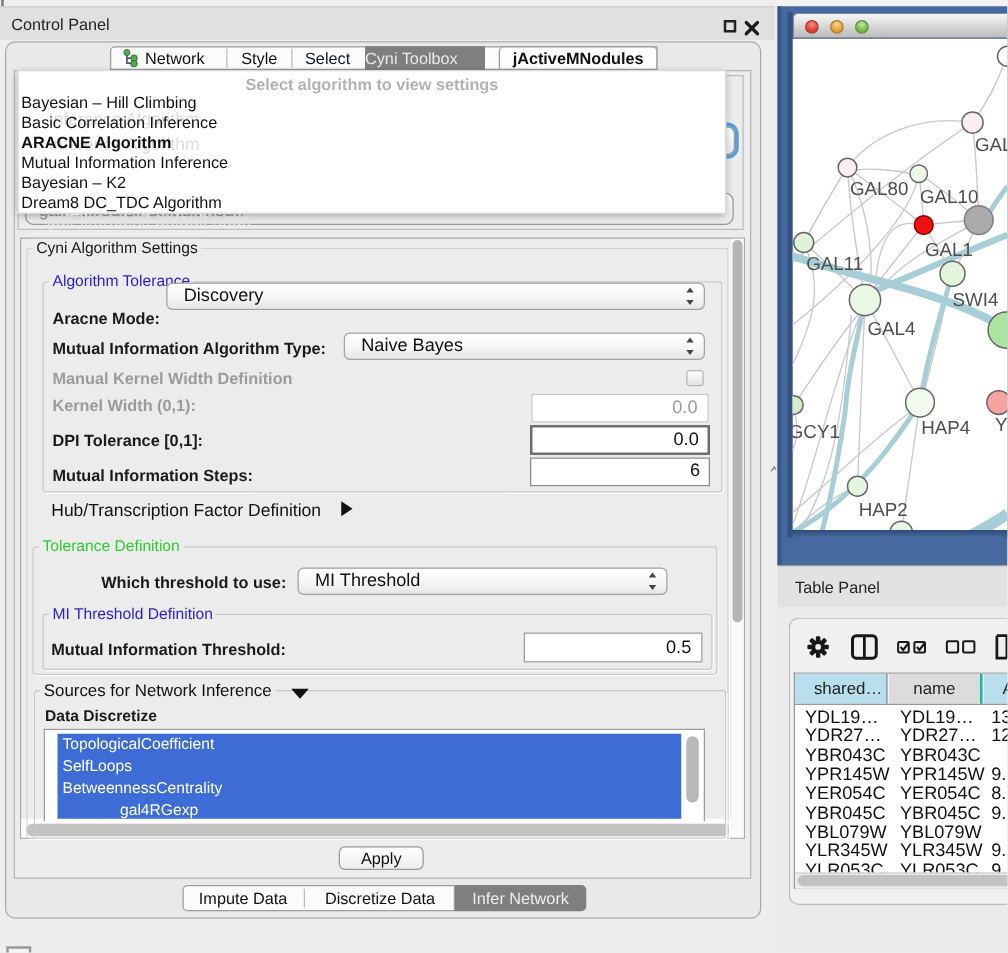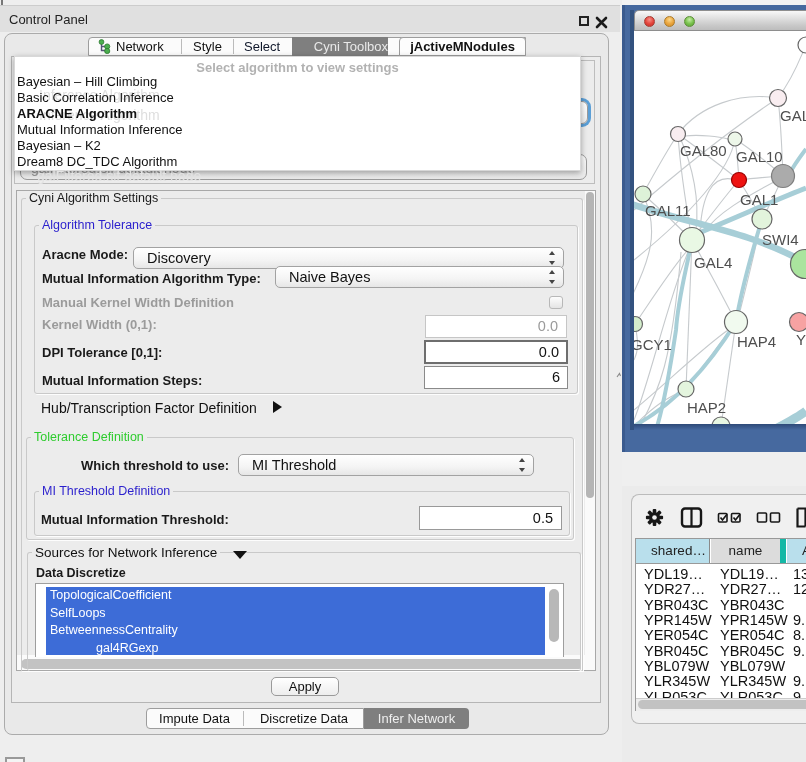--- a/index.html
+++ b/index.html
@@ -48,21 +48,21 @@
       <path d="M3.5 3.5 L3.5 11.5 L8 11.5 M3.5 7.5 L8 7.5" stroke="#557" stroke-width="1.4" fill="none"></path>
       <circle cx="3.5" cy="3" r="2.4" fill="#4caf50" stroke="#2c7a2f" stroke-width="0.8"></circle>
       <circle cx="9.2" cy="7.5" r="2.6" fill="#4caf50" stroke="#2c7a2f" stroke-width="0.8"></circle>
       <circle cx="9.2" cy="12" r="2.6" fill="#4caf50" stroke="#2c7a2f" stroke-width="0.8"></circle>
     </svg>
     <div class="abs" style="left:28px;top:2px;font-size:13px;color:#111;">Network</div>
     <div class="abs" style="left:93px;top:2px;width:1px;height:15px;background:#bbb;"></div>
     <div class="abs" style="left:105px;top:2px;font-size:13px;color:#111;">Style</div>
     <div class="abs" style="left:145px;top:2px;width:1px;height:15px;background:#bbb;"></div>
     <div class="abs" style="left:156px;top:2px;font-size:13px;color:#0f172a;">Select</div>
-    <div class="abs" style="left:204px;top:0;width:96px;height:19px;background:#7f7f7f;color:#e9e9e9;font-size:13px;text-align:right;line-height:19px;">Cyni Toolbox</div>
+    <div class="abs" style="left:204px;top:0;width:96px;height:19px;background:#7f7f7f;color:#e9e9e9;font-size:13px;text-align:left;line-height:19px;">Cyni Toolbox</div>
     <div class="abs" style="left:311px;top:0;width:127px;height:19px;background:#fdfdfd;border:1px solid #9d9d9d;border-radius:4px 4px 0 0;color:#111;font-size:13px;text-align:center;line-height:17px;font-weight:bold;">jActiveMNodules</div>
   </div>
 
   <div class="abs" style="left:14px;top:60px;width:581px;height:124px;background:#ececec;border:1px solid #bdbdbd;"></div>
 
   <div class="abs" style="left:20px;top:101px;width:568px;height:23px;border-radius:6px;background:linear-gradient(#fff,#eee);border:1px solid #9a9a9a;box-shadow:0 0 0 3px #5c9fd6;"></div>
 
   <div class="abs" style="left:20px;top:154px;width:567px;height:26px;border-radius:7px;background:linear-gradient(#fcfcfc,#e9e9e9);border:1px solid #9a9a9a;">
       <span style="position:absolute;left:10px;top:5px;font-size:14px;color:#9a9a9a;">galFiltered.sif default node</span>
     </div>
@@ -77,21 +77,21 @@
 
   <div class="grp" style="left:21px;top:198px;width:562px;height:473px;border-bottom:none;border-radius:3px 3px 0 0;">
     <div class="gt" style="color:#1a1a1a;">Cyni Algorithm Settings</div>
   </div>
 
   <div class="grp" style="left:34px;top:225px;width:544px;height:169px;">
     <div class="gt" style="color:#2a1fcd;">Algorithm Tolerance</div>
   </div>
 
   <div class="lbl abs" style="left:42px;top:247px;">Aracne Mode:</div>
-  <div class="combo" style="left:133px;top:247px;width:431px;height:22px;">
+  <div class="combo" style="left:133px;top:226px;width:431px;height:22px;">
     <div class="abs" style="left:13px;top:2px;">Discovery</div>
       <div class="ar"></div>
   </div>
 
   <div class="lbl abs" style="left:42px;top:271px;">Mutual Information Algorithm Type:</div>
   <div class="combo" style="left:275px;top:266px;width:289px;height:22px;">
     <div class="abs" style="left:13px;top:2px;">Naive Bayes</div>
       <div class="ar"></div>
   </div>
 
@@ -260,20 +260,23 @@
       <text x="645" y="216">GAL11</text>
       <text x="694" y="268">GAL4</text>
       <text x="762" y="245">SWI4</text>
       <text x="631" y="350">GCY1</text>
       <text x="737" y="347">HAP4</text>
       <text x="796" y="345">Y</text>
       <text x="687" y="413">HAP2</text>
     </g>
   </svg>
 
+  <div class="abs" style="left:622px;top:452px;width:184px;height:34px;background:#e2e2e2;border-top:1px solid #9a9a9a;">
+    <div class="abs" style="left:14px;top:9px;font-size:13px;color:#222;">Table Panel</div>
+  </div>
   <div class="abs" style="left:622px;top:486px;width:184px;height:276px;background:#ebebeb;"></div>
 
   <div class="abs" style="left:631px;top:494px;width:175px;height:230px;background:#f0f0f0;border:1px solid #bbb;border-right:none;border-radius:8px 0 0 8px;"></div>
 
   <svg class="abs" style="left:640px;top:503px;z-index:6;" width="166" height="32" viewBox="0 0 166 32">
 
     <g transform="translate(14.5,14.5)">
       <g fill="#171717">
         <circle r="5.6"></circle>
         <g>
@@ -308,21 +311,21 @@
     </g>
 
     <g stroke="#171717" stroke-width="2.2" fill="none">
       <path d="M157.5 5.5 h8 v18"></path>
       <path d="M157.5 5.5 v18 h8"></path>
     </g>
   </svg>
 
   <div class="abs" style="left:635px;top:538px;width:171px;height:173px;background:#fff;border:1px solid #999;border-right:none;">
     <div class="abs" style="left:0;top:0;width:74px;height:24px;background:#b9dfec;border-right:1px solid #8a8a8a;text-align:center;font-size:13.5px;color:#222;line-height:24px;padding-left:12px;">shared…</div>
-    <div class="abs" style="left:75px;top:0;width:75px;height:24px;background:#dcdcdc;border-right:6px solid #14b8a6;text-align:center;font-size:13.5px;color:#222;line-height:24px;">name</div>
+    <div class="abs" style="left:75px;top:0;width:75px;height:24px;background:#dcdcdc;border-right:2px solid #14b8a6;text-align:center;font-size:13.5px;color:#222;line-height:24px;">name</div>
     <div class="abs" style="left:151px;top:0;width:20px;height:24px;background:#b9dfec;text-align:left;font-size:13.5px;color:#222;line-height:24px;padding-left:15px;">A</div>
     <div class="abs" style="left:0;top:24px;width:171px;height:1px;background:#999;"></div>
     <div id="rows" class="abs" style="left:0;top:26px;width:171px;font-size:14.5px;color:#111;">
         <div style="height:15.35px;position:relative;padding-left:25px;">
           <span style="position:absolute;left:8px;top:1px;">YDL19…</span>
           <span style="position:absolute;left:84px;top:1px;">YDL19…</span>
           <span style="position:absolute;left:157px;top:1px;">13</span>
         </div>
         <div style="height:15.35px;position:relative;">
           <span style="position:absolute;left:8px;top:1px;">YDR27…</span>

